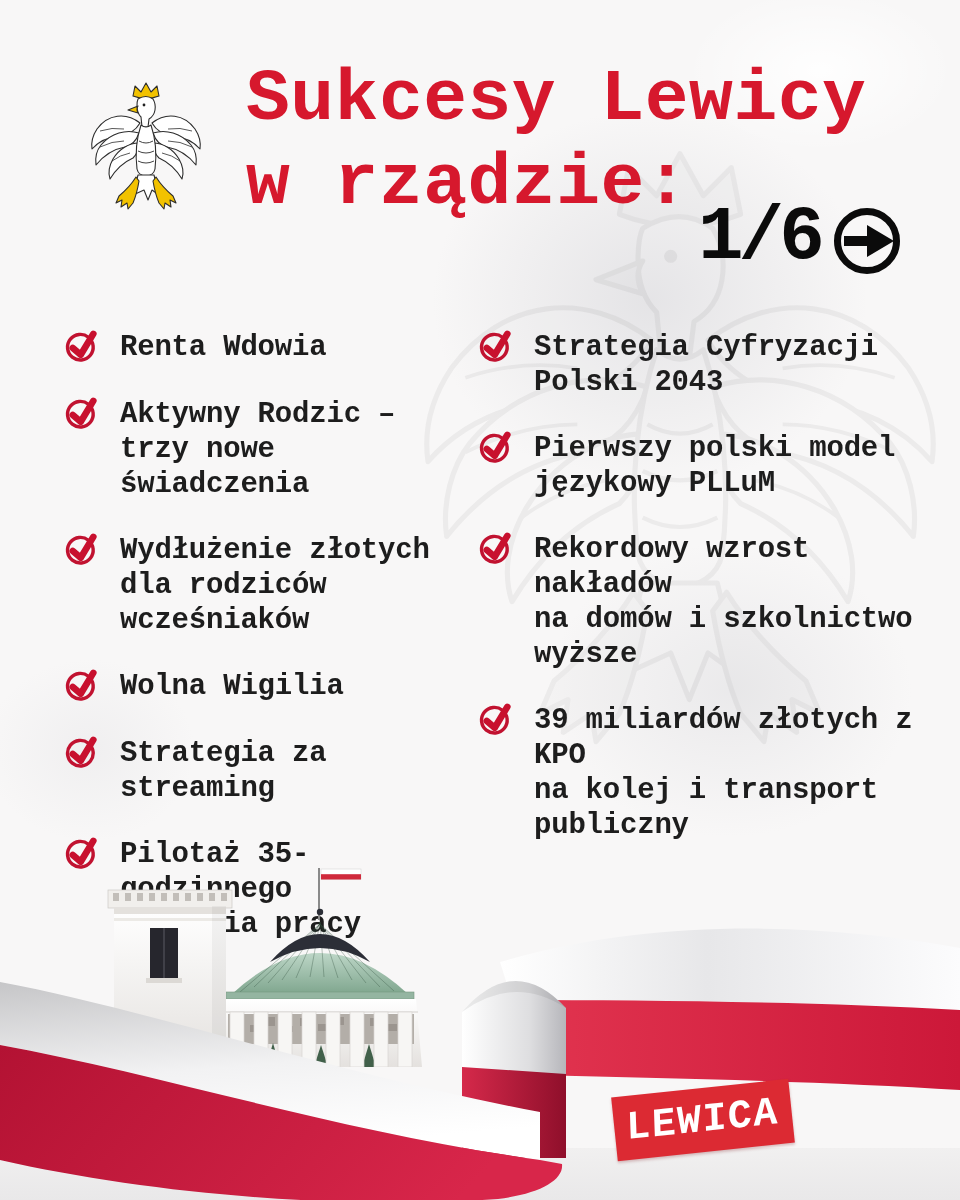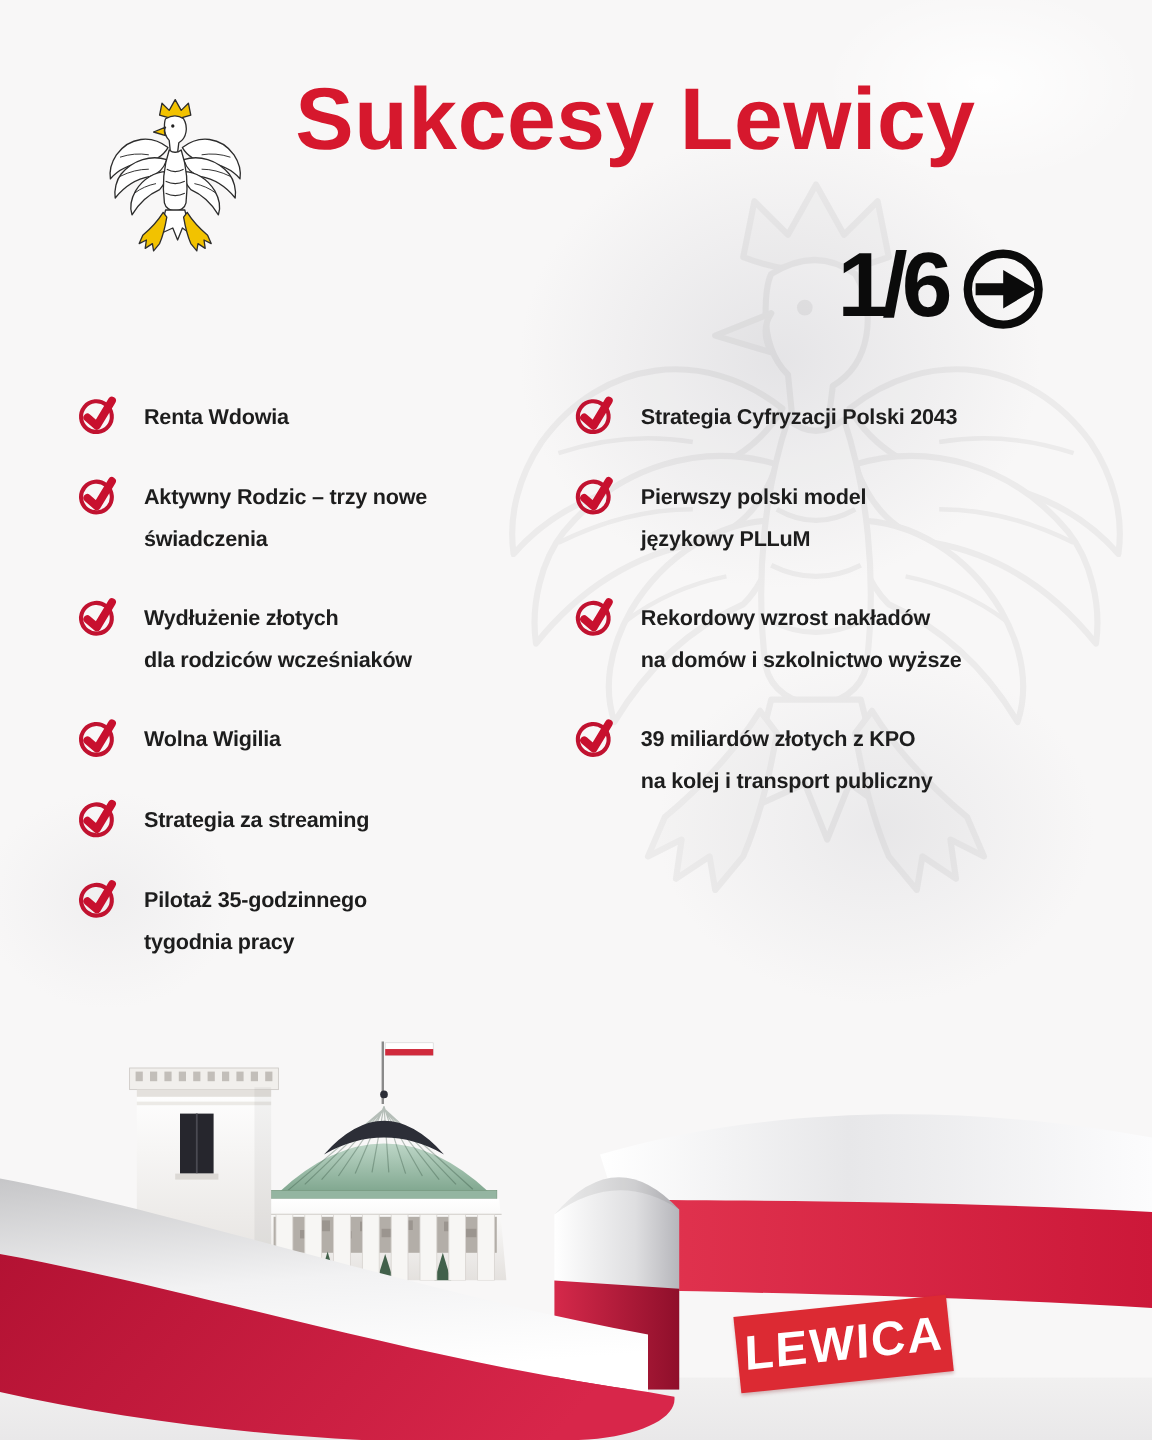--- a/index.html
+++ b/index.html
@@ -1,19 +1,20 @@
 <!DOCTYPE html>
 <html><head>
 <meta charset="utf-8">
 <style>
   html,body{margin:0;padding:0;}
   body{font-family:"Liberation Sans", sans-serif;}
   #stage{
     position:relative; width:960px; height:1200px; overflow:hidden;
     background:#f8f7f7;
+    font-family:Liberation Mono, monospace;
   }
   
   .blob{position:absolute; pointer-events:none;}
   .blob-a{left:330px; top:20px; width:640px; height:560px;
     background:radial-gradient(closest-side, rgba(196,196,202,.38), rgba(196,196,202,0) 68%);}
   .blob-b{left:470px; top:480px; width:520px; height:420px;
     background:radial-gradient(closest-side, rgba(203,203,208,.30), rgba(203,203,208,0) 70%);}
   .blob-c{left:-60px; top:620px; width:300px; height:260px;
     background:radial-gradient(closest-side, rgba(210,210,214,.22), rgba(210,210,214,0) 70%);}
   .blob-d{left:640px; top:-40px; width:360px; height:220px;
@@ -34,21 +35,21 @@
   .pager-arrow{width:70px; height:70px; margin-top:6px; cursor:pointer;}
 
   
   .col{position:absolute; top:330px; display:flex; flex-direction:column; gap:31px;}
   .col-left{left:64px;  width:408px;}
   .col-right{left:478px; width:474px;}
   .item{display:flex; align-items:flex-start; gap:18px; min-height:36px;}
   .check{flex:0 0 38px; width:38px; height:38px; margin-top:-4px; transform:rotate(-6deg);}
   .item-text{
     white-space:pre-line; color:#1d1d1d; font-weight:700;
-    font-size:18px; line-height:35px; letter-spacing:-0.2px; padding-top:0px;
+    font-size:29px; line-height:35px; letter-spacing:-0.2px; padding-top:0px;
   }
 
   
   .bottom-strip{position:absolute; left:0; top:1148px; width:960px; height:52px;
     background:linear-gradient(#f1f0f0,#e9e8e9);}
   .sejm{position:absolute; left:100px; top:862px; width:360px; height:205px;}
   .ribbon{position:absolute; left:0; top:860px; width:960px; height:340px;}
 
   .logo{
     position:absolute; left:614px; top:1088px; width:178px; height:64px;
@@ -93,20 +94,21 @@
       <path fill="#ffffff" d="M52,96 L68,96 L73,116 L66,111 L62,121 L58,111 L47,116 Z"></path>
       <g id="talon">
         <path fill="#f2c200" d="M50,98 C45,106 39,112 33,117 L30,124 L36,121 L35,128 L41,124 L42,130 L47,124 C50,117 52,108 53,102 Z"></path>
       </g>
       <use href="#talon" transform="translate(120,0) scale(-1,1)"></use>
     </g>
   </svg>
 
   <div class="title">
     <div>Sukcesy Lewicy</div>
+    <div>w rządzie:</div>
   </div>
 
   <div class="pager">
     <span class="pager-num">1/6</span>
     <svg class="pager-arrow" viewBox="0 0 70 70">
       <circle cx="35" cy="35" r="29.5" fill="none" stroke="#0b0b0b" stroke-width="7"></circle>
       <path d="M12 30 h23 v-11 l27 16 -27 16 v-11 h-23 z" fill="#0b0b0b"></path>
     </svg>
   </div>
 

